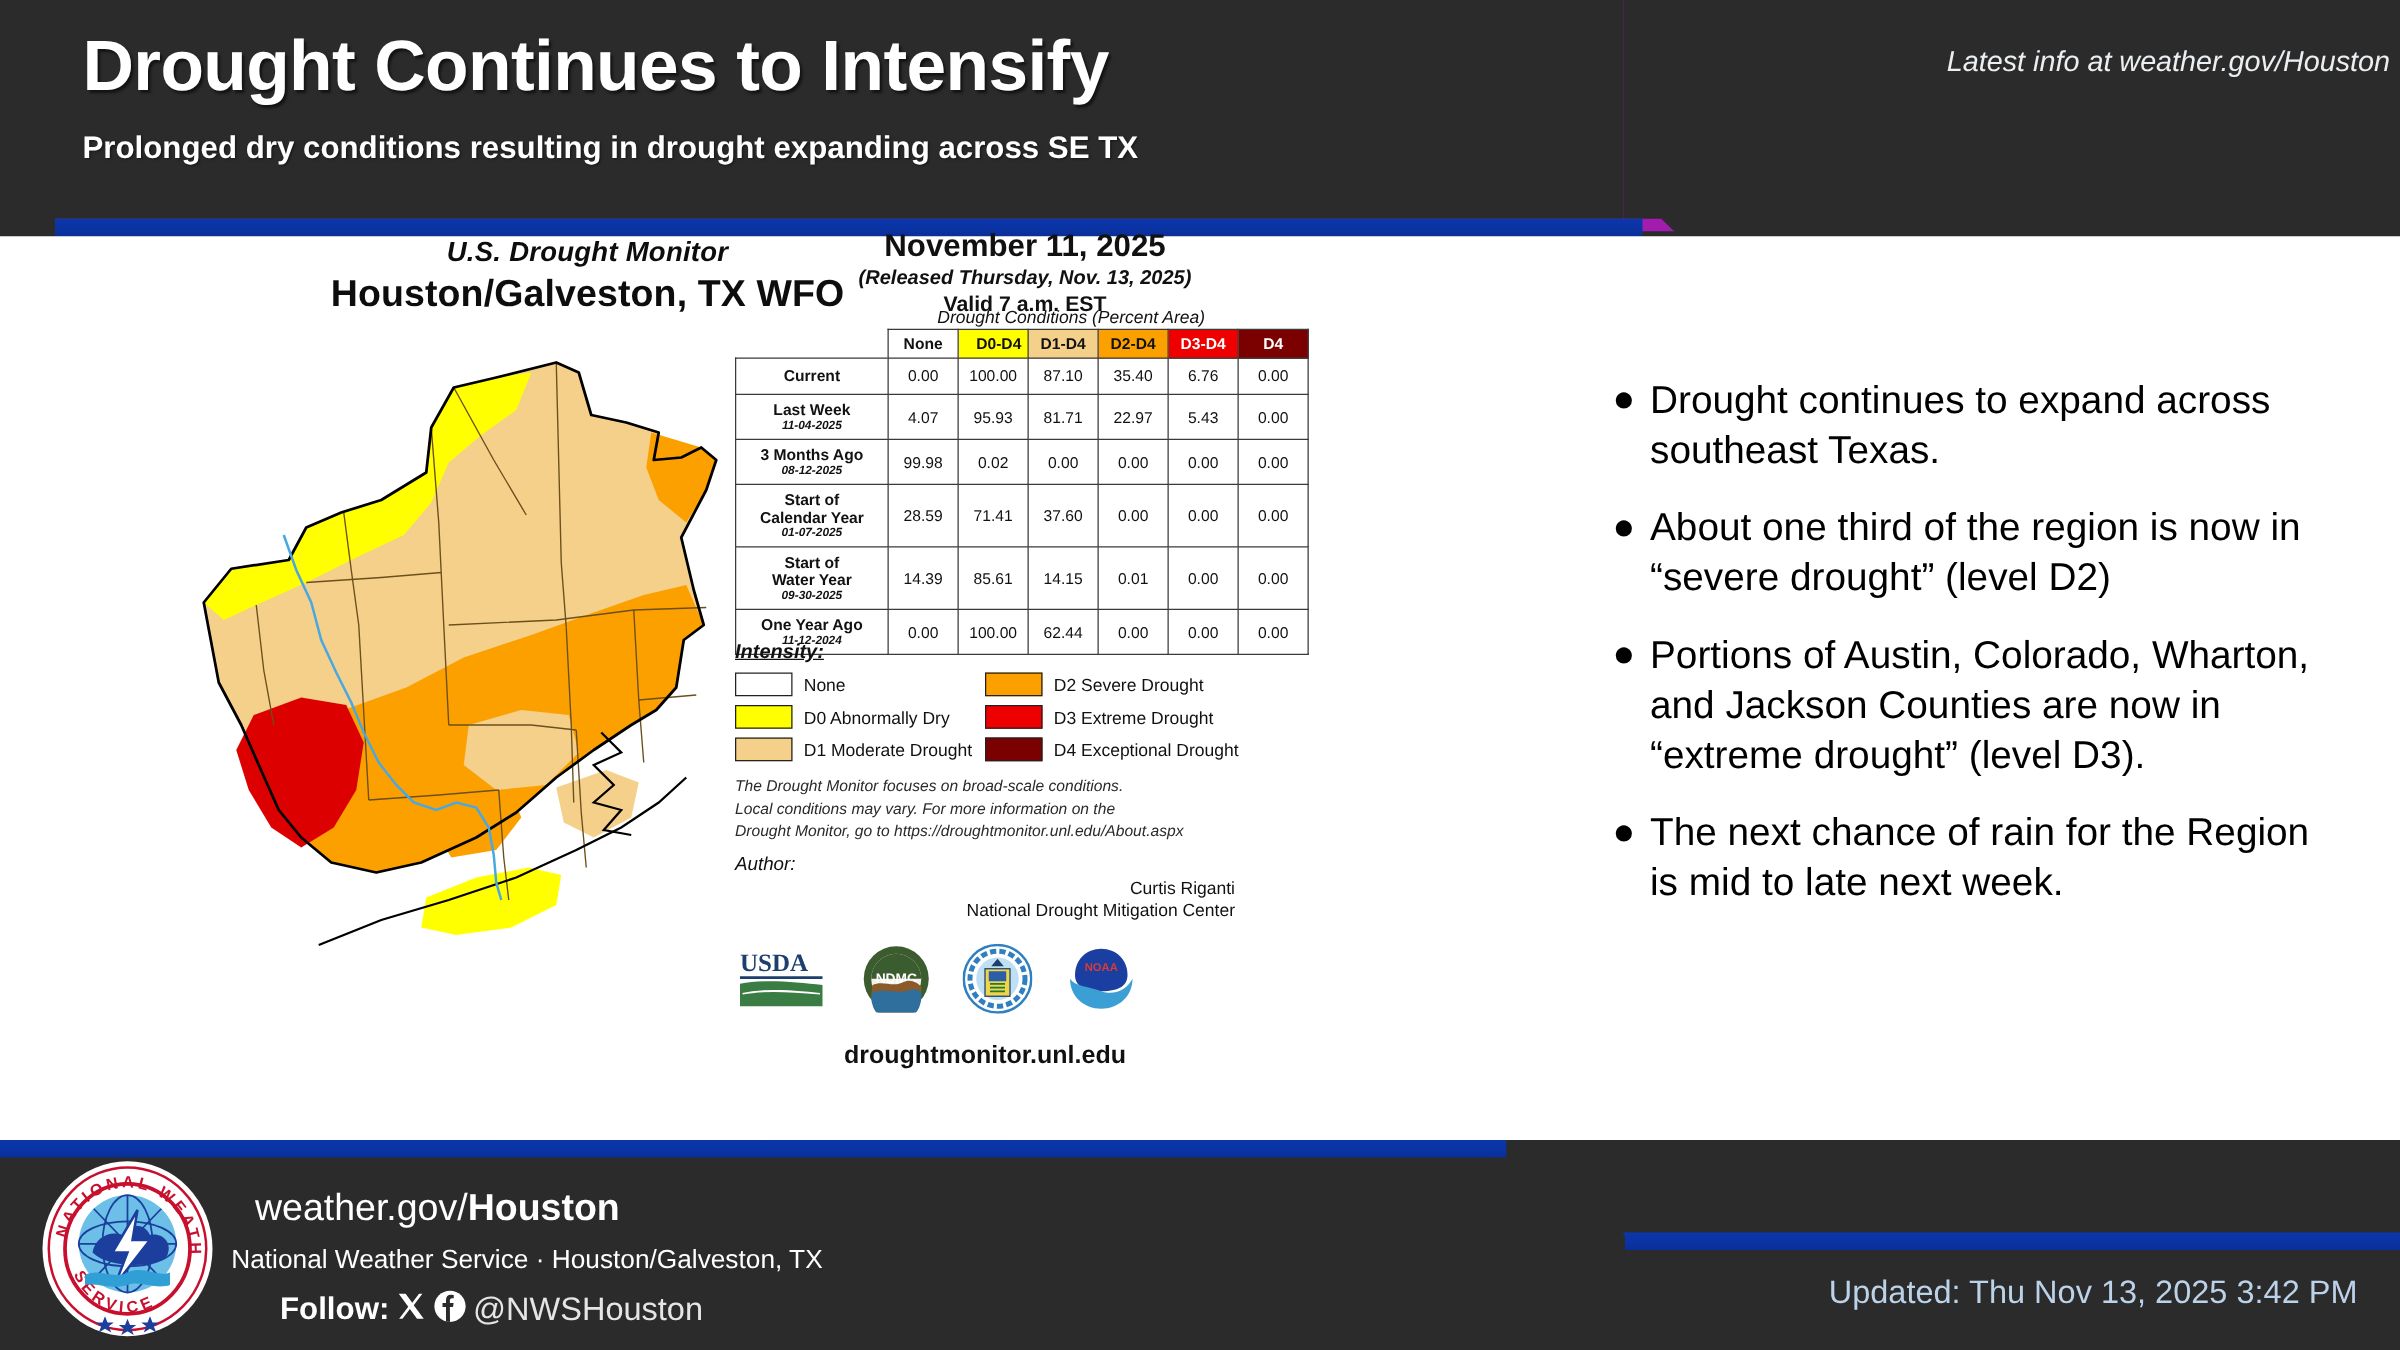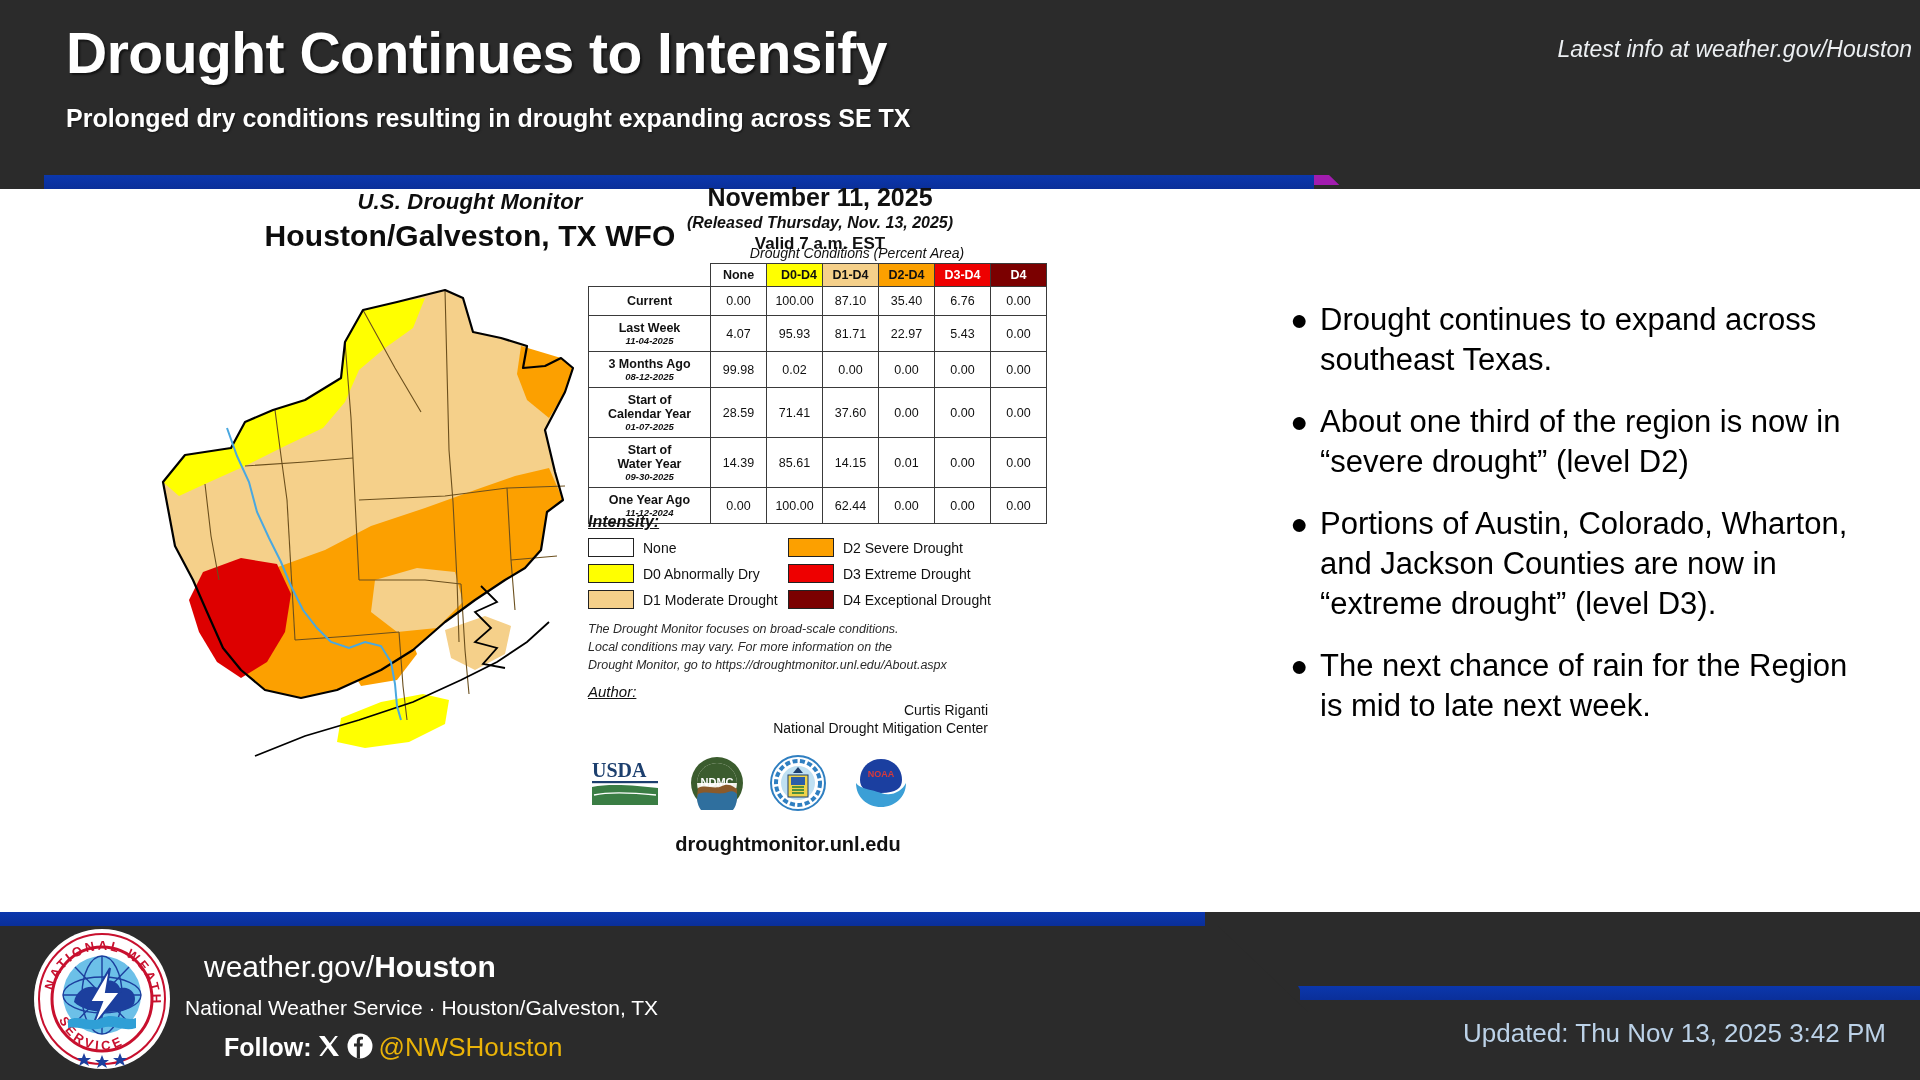--- a/index.html
+++ b/index.html
@@ -101,21 +101,21 @@
   #dm-intensity-label { font-size:16px; font-weight:bold; font-style:italic; text-decoration:underline; color:#111; }
   .leg-grid { margin-top:7px; display:grid; grid-template-columns:200px 230px; row-gap:7px; }
   .leg-item { display:flex; align-items:center; font-size:14px; color:#111; }
   .leg-swatch { width:46px; height:19px; border:1px solid #222; margin-right:9px; flex:0 0 auto; }
 
   #dm-disclaimer {
     position:absolute; left:468px; top:425px; width:460px;
     font-size:12.5px; font-style:italic; color:#2a2a2a; line-height:1.45;
   }
   #dm-author { position:absolute; left:468px; top:488px; width:400px; }
-  #dm-author-label { font-size:15px; font-weight:normal; font-style:italic; text-decoration:underline; color:#111; }
+  #dm-author-label { font-size:15px; font-weight:normal; font-style:italic; color:#111; }
   .dm-author-line { font-size:14px; color:#111; margin-top:2px;text-align:right; }
 
   #dm-logos { position:absolute; left:470px; top:560px; width:400px; display:flex; align-items:center; gap:26px; }
   #dm-url { position:absolute; left:468px; top:638px; width:400px; text-align:center; font-size:20px; font-weight:bold; color:#111; }
 
   
   #bullets {
     position:absolute; left:1290px; top:300px; width:580px;
   }
   .bullet-row { display:flex; margin-bottom:22px; }
@@ -157,21 +157,21 @@
   #footer-url b { font-weight:bold; }
   #footer-office {
     position:absolute; left:185px; top:996px;
     font-size:21px; color:#ffffff; white-space:nowrap;
   }
   #footer-follow {
     position:absolute; left:224px; top:1032px;
     display:flex; align-items:center; gap:5px; white-space:nowrap;
   }
   #footer-follow .follow-label { font-size:25px; font-weight:bold; color:#ffffff; }
-  #footer-handle { font-size:26px; color:#eab308; }
+  #footer-handle { font-size:26px; color:#e5e5e5; }
 
   #footer-updated {
     position:absolute; right:34px; top:1018px;
     font-size:26px; color:#bcd2e8; white-space:nowrap;
   }
 </style>
 </head>
 <body>
 
 <div id="header">

